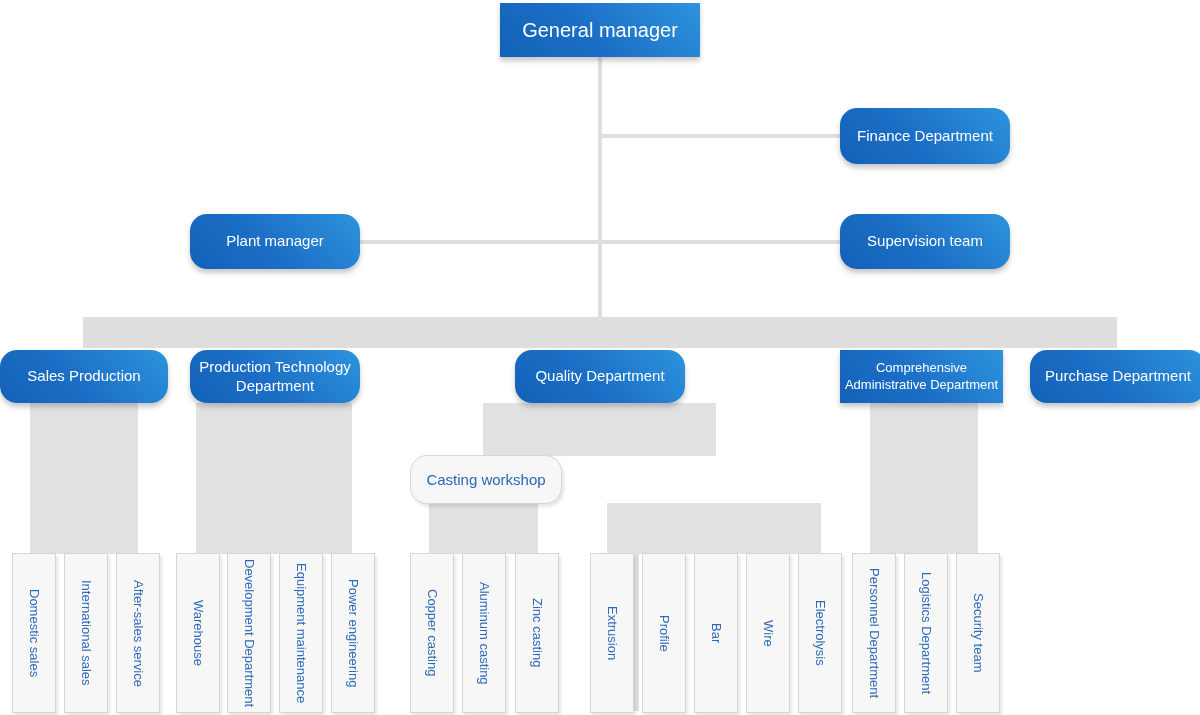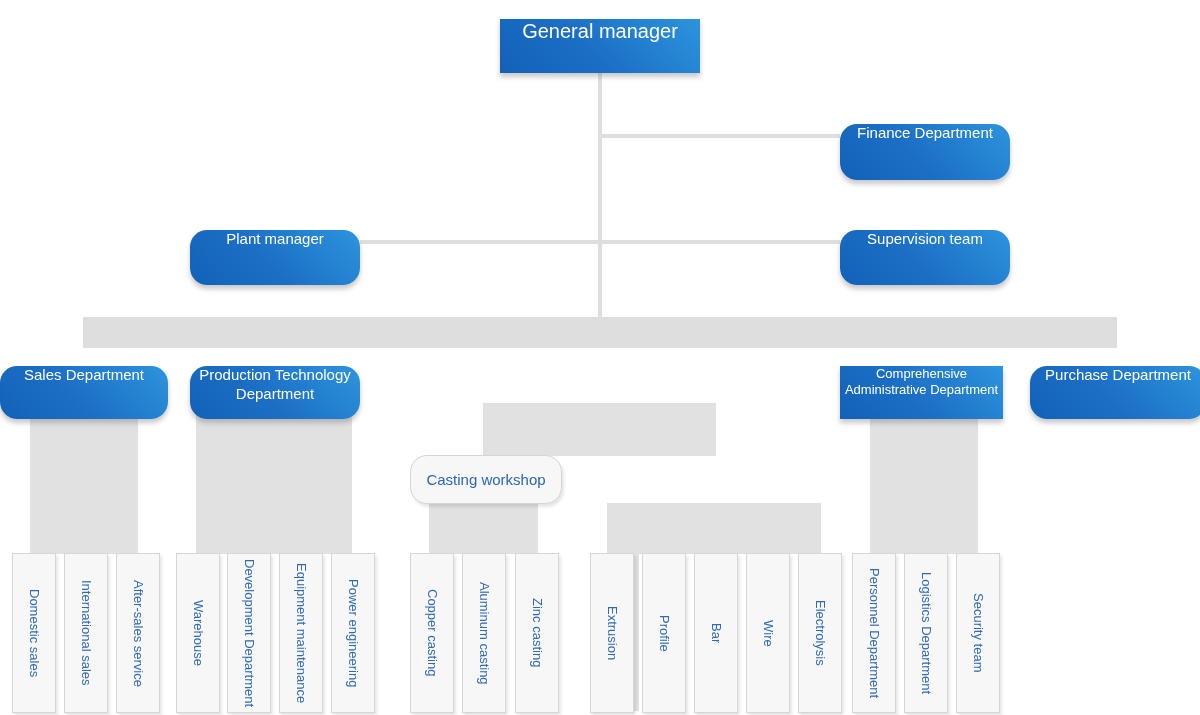--- a/index.html
+++ b/index.html
@@ -7,26 +7,25 @@
     position:relative;width:1200px;height:715px;overflow:hidden;
     background:#ffffff;
     font-family:"Liberation Sans", sans-serif;
   }
   
   .conn{position:absolute;background:#dedede;z-index:0;}
   .stem{position:absolute;background:#e1e1e1;z-index:0;}
   
   .bnode{
     position:absolute;z-index:2;
-    display:flex;align-items:flex-start;justify-content:center;text-align:center;
+    display:flex;align-items:center;justify-content:center;text-align:center;
     color:#ffffff;
     background:linear-gradient(225deg,#2d94dd 0%,#1c6fc6 55%,#1261b8 100%);
     box-shadow:0 4px 5px rgba(100,100,100,0.35);
     line-height:1.25;
-    margin-top:16px;
   }
   .fs20{font-size:20px;}
   .fs15{font-size:15px;border-radius:17px;}
   .fs13{font-size:13px;}
   
   .wnode{
     position:absolute;z-index:2;
     display:flex;align-items:center;justify-content:center;text-align:left;
     background:#f7f7f7;border:1px solid #d6d6d6;
     box-shadow:2px 3px 3px rgba(0,0,0,0.10);
@@ -69,24 +68,27 @@
     <span>Finance Department</span>
   </div>
   <div class="bnode fs15" style="left:190px;top:214px;width:170px;height:55px;">
     <span>Plant manager</span>
   </div>
   <div class="bnode fs15" style="left:840px;top:214px;width:170px;height:55px;">
     <span>Supervision team</span>
   </div>
 
   <div class="bnode fs15" style="left:0px;top:350px;width:168px;height:53px;">
-    <span>Sales Department</span>
+    <span>Sales Production</span>
   </div>
   <div class="bnode fs15" style="left:190px;top:350px;width:170px;height:53px;">
     <span>Production Technology Department</span>
+  </div>
+  <div class="bnode fs15" style="left:515px;top:350px;width:170px;height:53px;">
+    <span>Quality Department</span>
   </div>
   <div class="bnode fs13" style="left:840px;top:350px;width:163px;height:53px;">
     <span>Comprehensive Administrative Department</span>
   </div>
   <div class="bnode fs15" style="left:1030px;top:350px;width:176px;height:53px;">
     <span>Purchase Department</span>
   </div>
 
   <div class="wnode fs15" style="left:410px;top:455px;width:150px;height:47px;">
     <span>Casting workshop</span>

